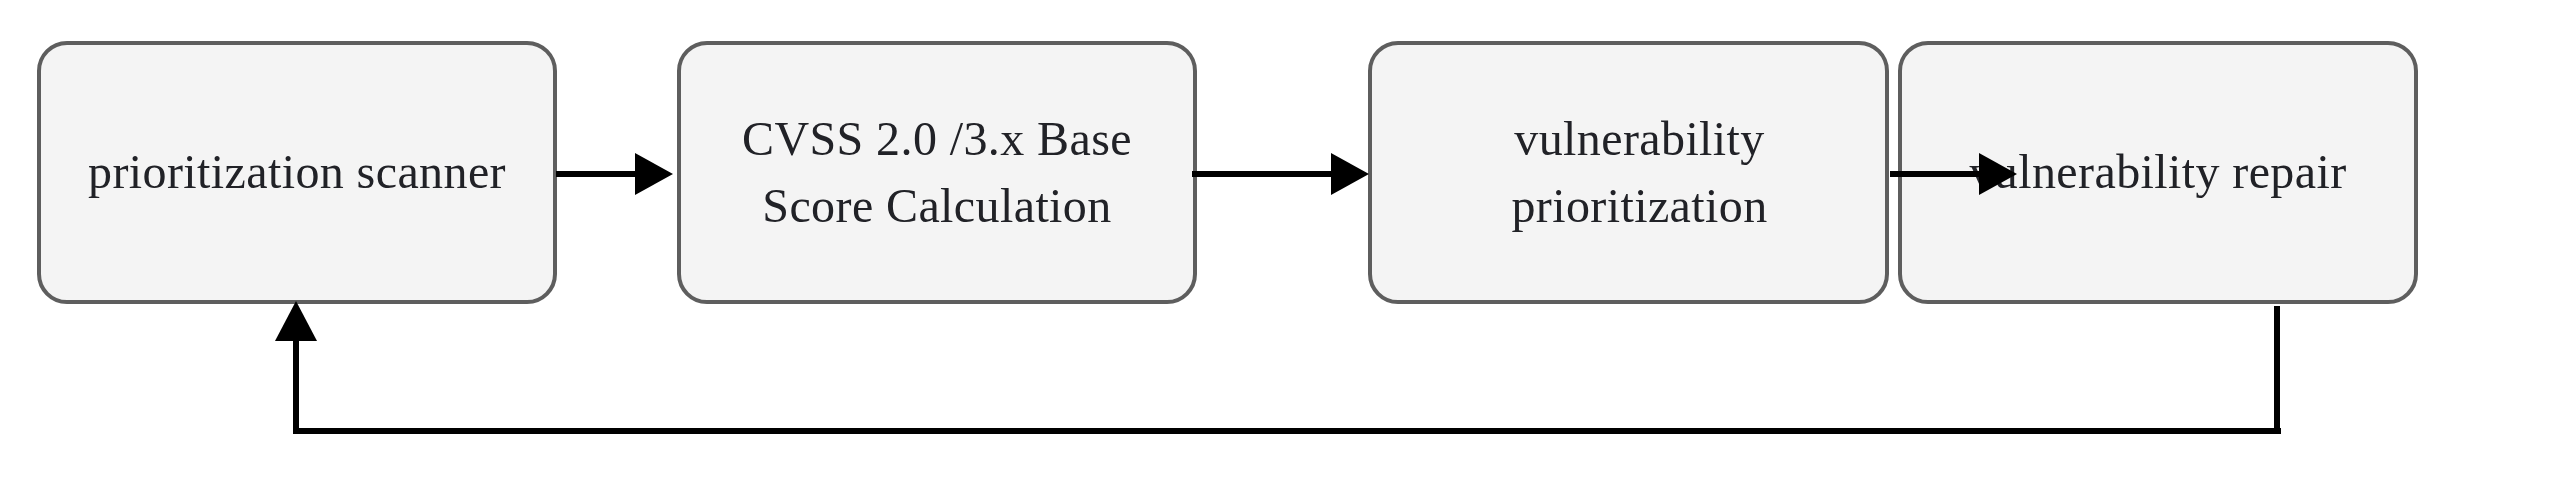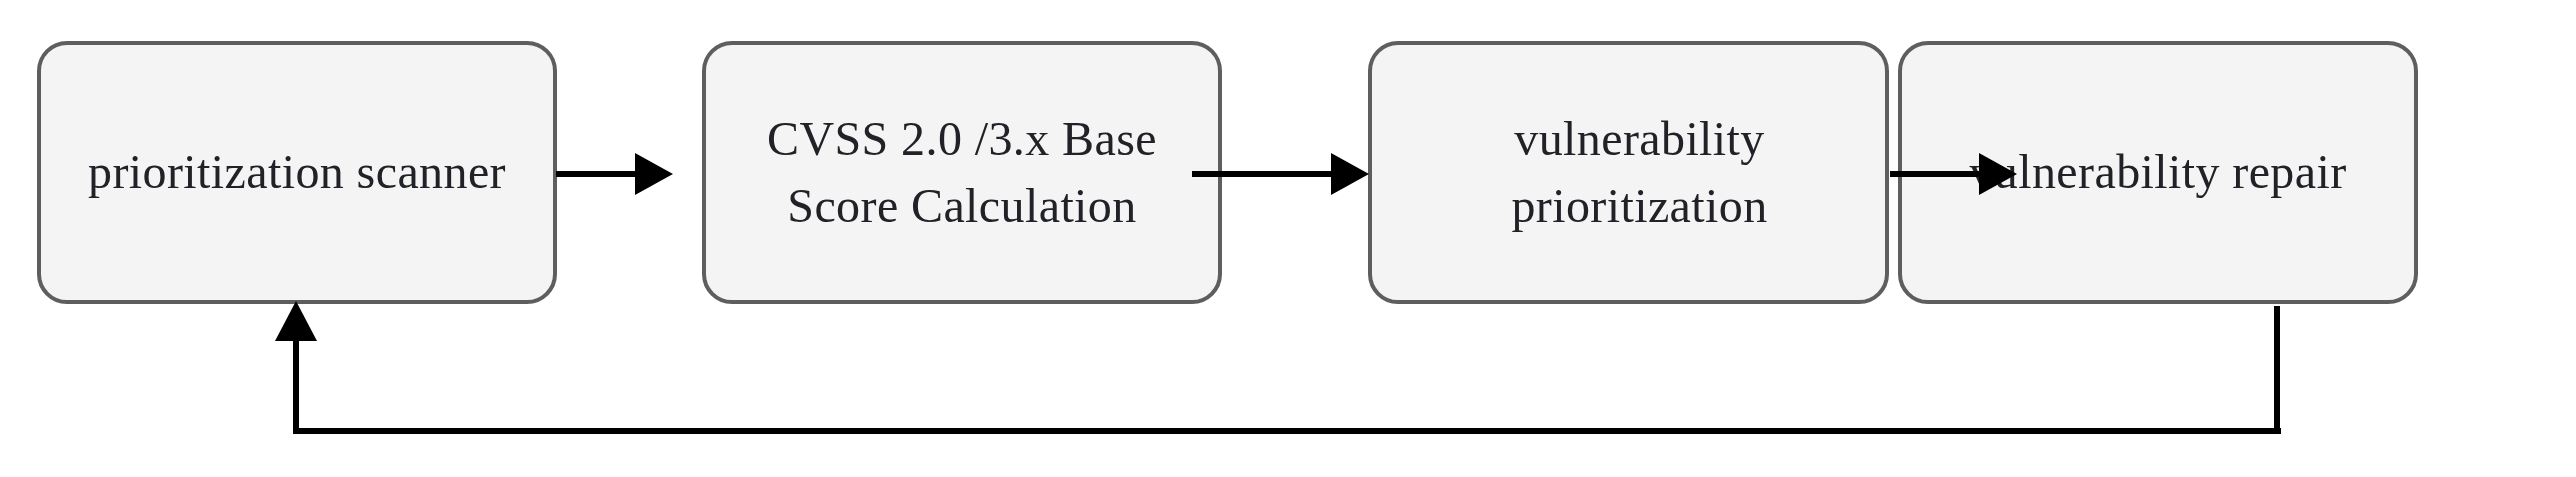--- a/index.html
+++ b/index.html
@@ -21,21 +21,21 @@
     text-align:center;
   }
   .node .label{
     font-size:48px;
     line-height:1.38;
     color:#212227;
     white-space:pre-line;
     letter-spacing:0.4px;
   }
   .n1{left:37px;width:520px;}
-  .n2{left:702px;width:520px;}
+  .n2{left:677px;width:520px;}
   .n3{left:1368px;width:521px;padding-left:22px;}
   .n4{left:1898px;width:520px;}
 
   .shaft-h{position:absolute;height:6.4px;background:#000;top:171px;}
   .head-right{
     position:absolute;top:153px;
     width:0;height:0;
     border-top:21px solid transparent;
     border-bottom:21px solid transparent;
     border-left:38px solid #000;

